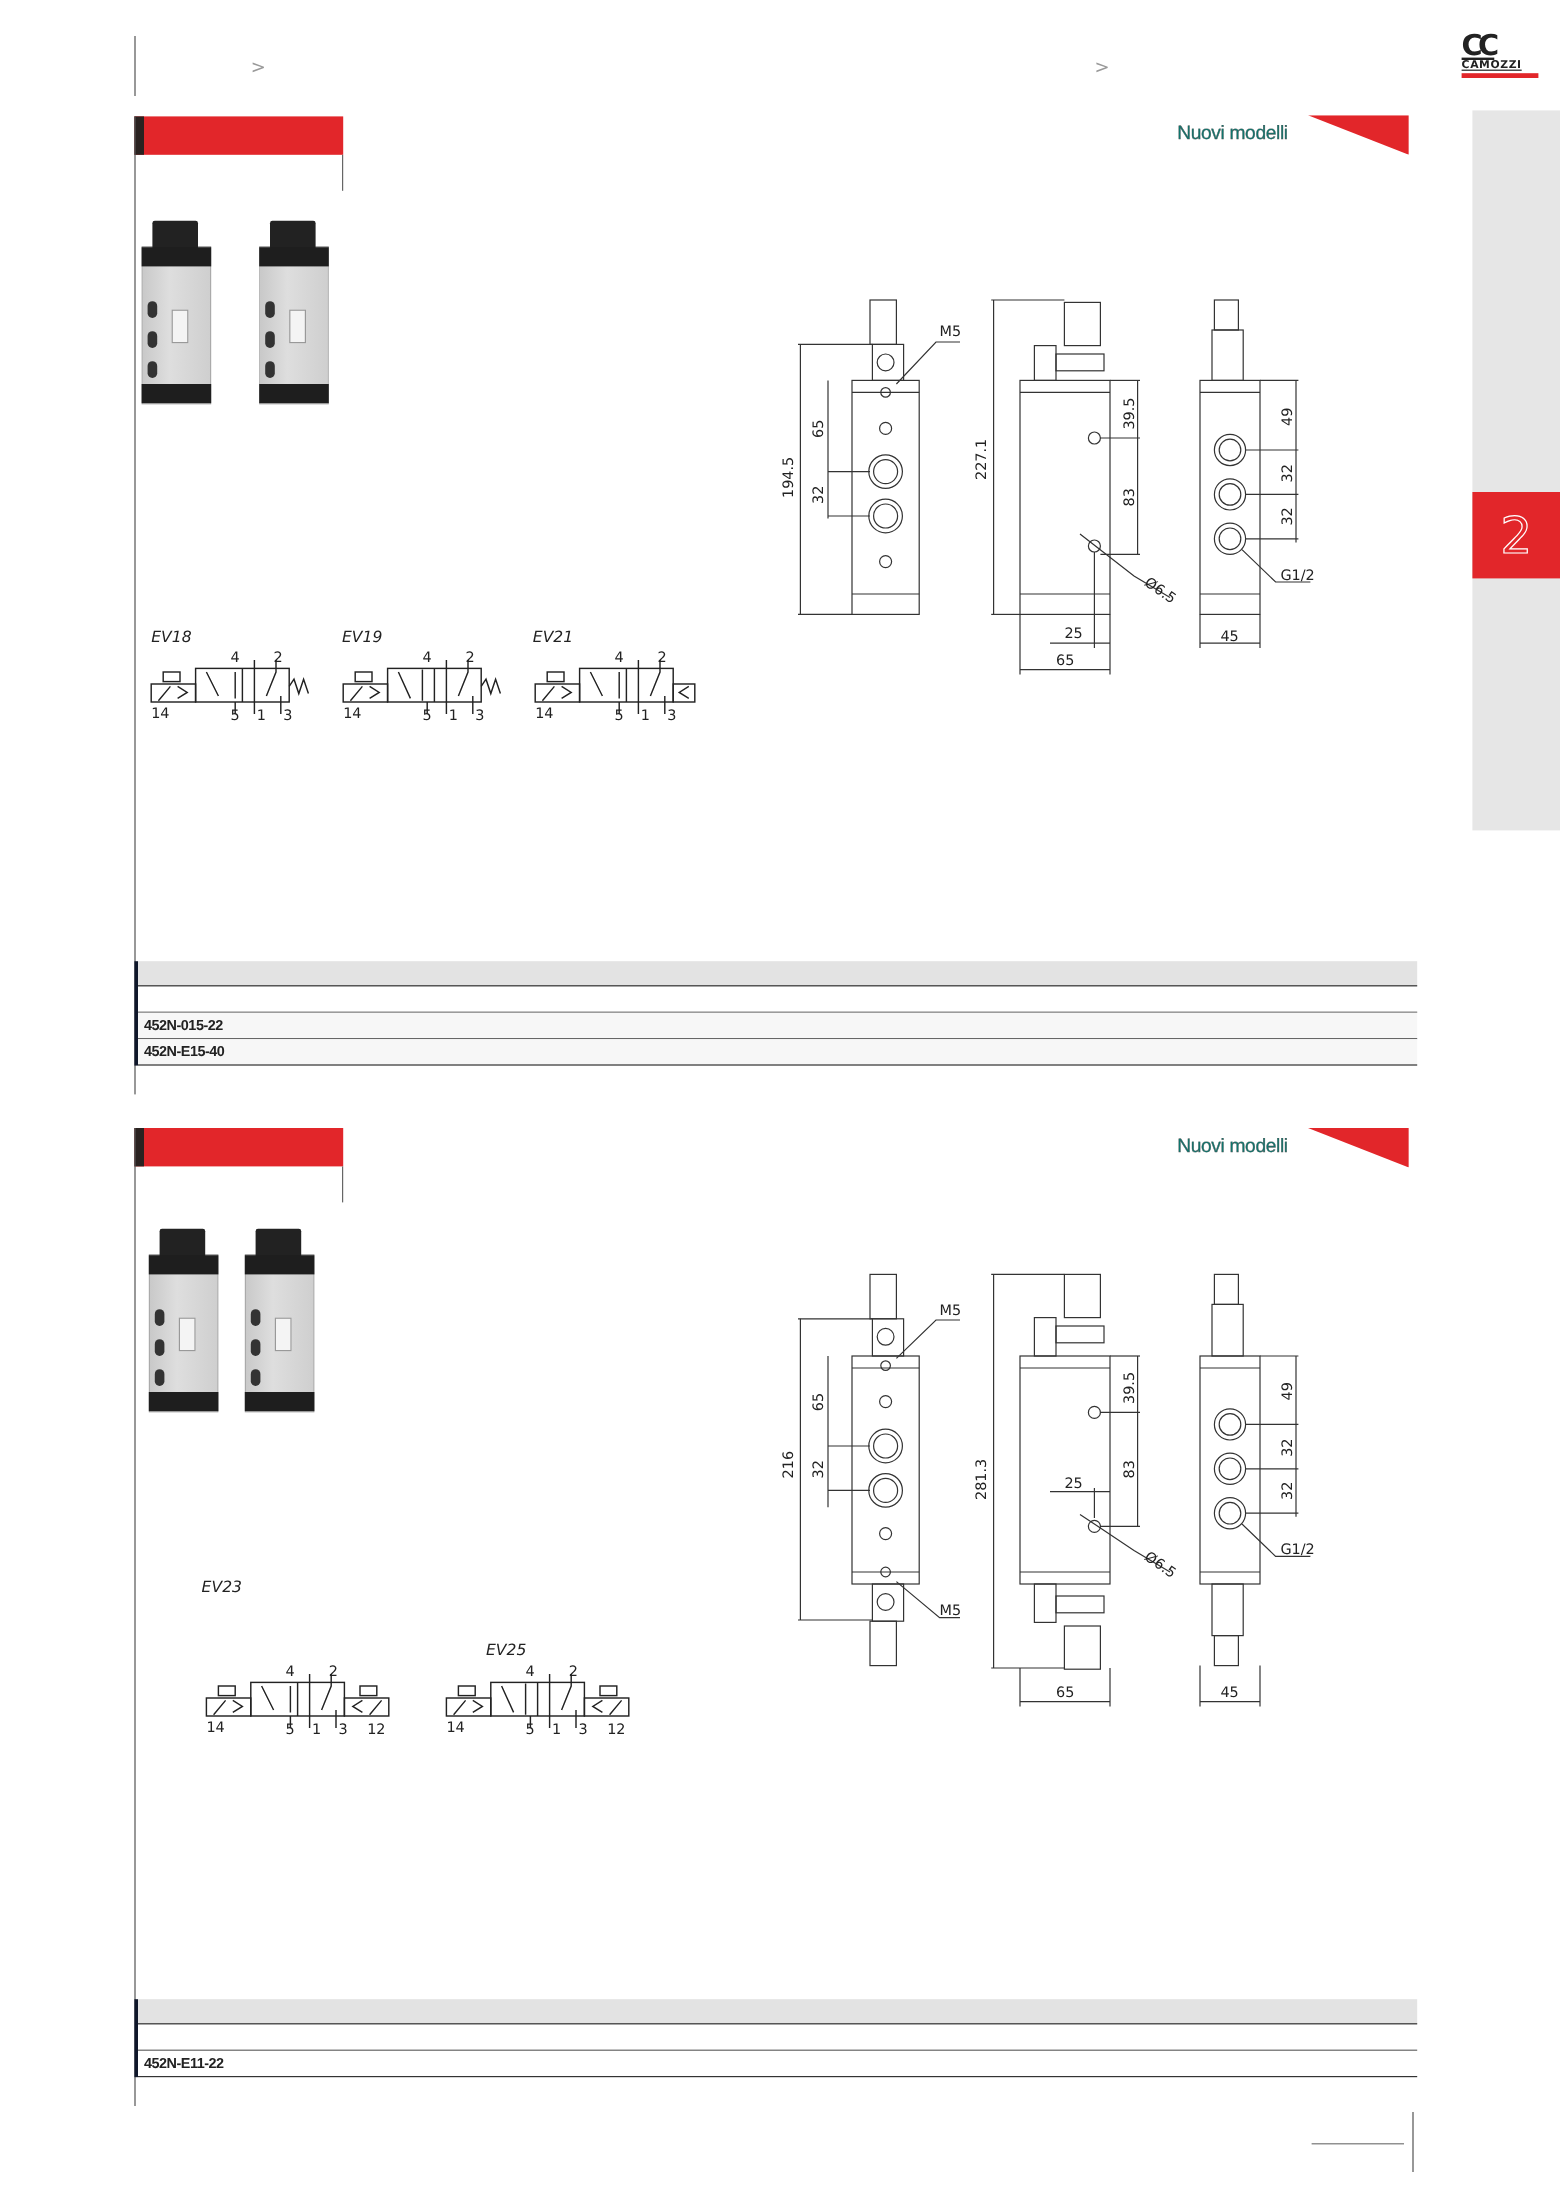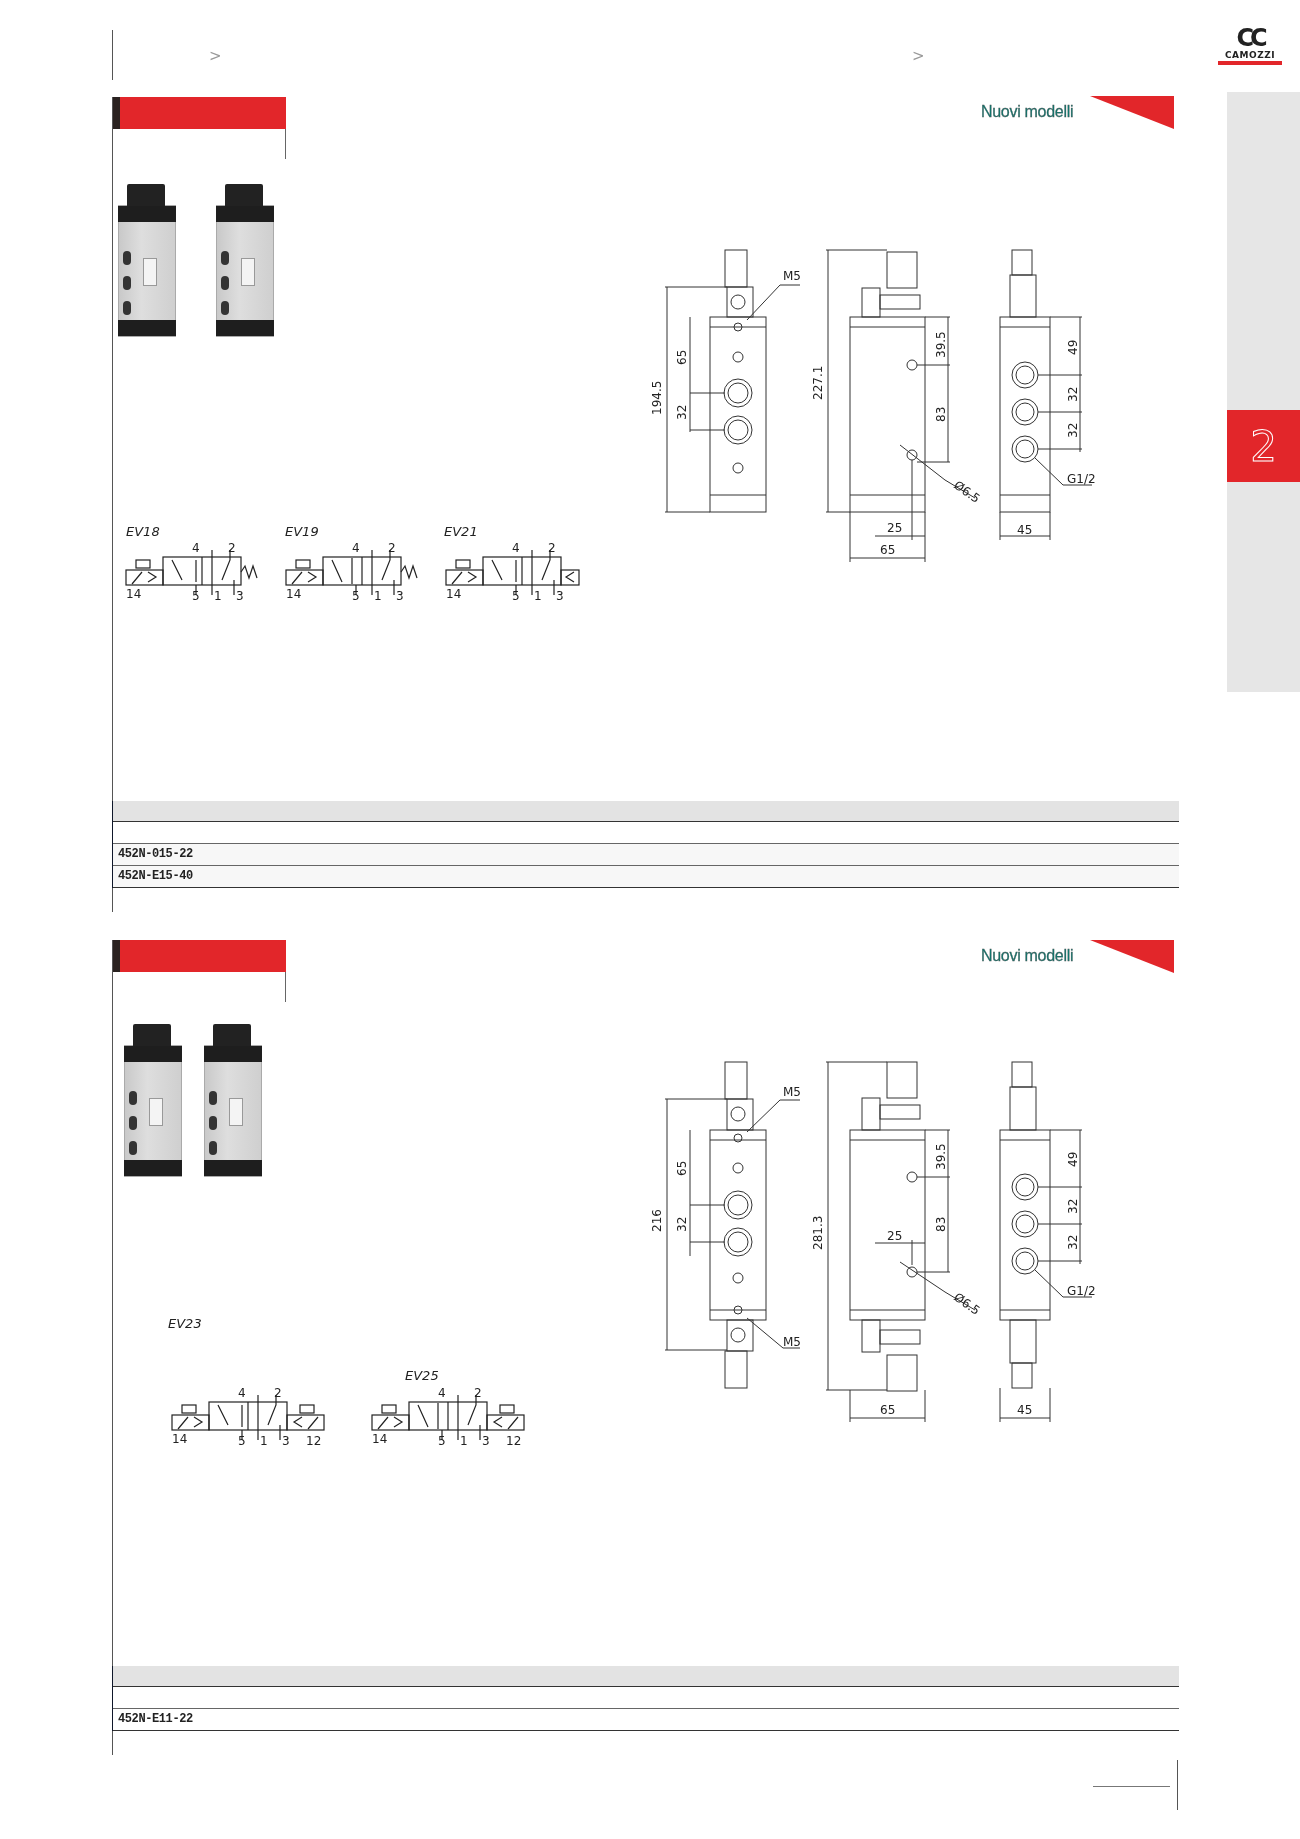--- a/index.html
+++ b/index.html
@@ -1,40 +1,40 @@
 <!DOCTYPE html>
 <html><head>
 <meta charset="utf-8">
 <style>
   html,body{margin:0;padding:0;background:#fff;}
   body{width:1300px;height:1839px;position:relative;overflow:hidden;font-family:"Liberation Sans",sans-serif;color:#222;}
   .abs{position:absolute;}
   .vline{position:absolute;background:#555;width:1px;}
   .hline{position:absolute;background:#555;height:1px;}
   .crumb{position:absolute;font-size:15px;color:#999;font-family:"DejaVu Sans",sans-serif;}
-  .logo{position:absolute;left:1218px;top:26px;width:64px;text-align:center;}
+  .logo{position:absolute;left:1218px;top:26px;width:64px;text-decoration:underline;}
   .logo .mark{font-family:"DejaVu Sans",sans-serif;font-weight:bold;font-size:24px;line-height:24px;color:#222;letter-spacing:-4px;}
   .logo .word{font-family:"DejaVu Sans",sans-serif;font-weight:bold;font-size:9px;color:#222;letter-spacing:0.5px;}
   .logo .bar{height:4px;background:#e2262a;margin-top:1px;}
   .sidetab{position:absolute;left:1227px;top:92px;width:73px;height:600px;background:#e6e6e6;}
   .sidenum{position:absolute;left:1227px;top:410px;width:73px;height:72px;background:#e2262a;display:flex;align-items:center;justify-content:center;}
   .sidenum span{font-family:"DejaVu Sans",sans-serif;font-size:42px;color:#e2262a;-webkit-text-stroke:1px #fff;}
   .sec-head{position:absolute;left:112px;width:174px;height:32px;background:#e2262a;border-left:8px solid #2a2220;box-sizing:border-box;}
   .sec-frame{position:absolute;left:112px;width:174px;border-right:1px solid #666;border-left:1px solid #666;box-sizing:border-box;}
   .nuovi{position:absolute;font-size:16px;color:#0f766e;-webkit-text-stroke:0.3px #555;letter-spacing:-0.3px;}
   .photo{position:absolute;}
   .valve{position:absolute;width:56px;height:130px;background:linear-gradient(90deg,#c9c9c9,#dedede 40%,#cfcfcf);border:1px solid #aaa;}
   .valve .cap{position:absolute;left:-1px;right:-1px;height:16px;background:#1e1e1e;}
   .valve .coil{position:absolute;width:38px;height:24px;background:#222;left:8px;top:-22px;border-radius:2px;}
   .valve .port{position:absolute;width:8px;height:14px;background:#333;border-radius:4px;left:4px;}
   .valve .label{position:absolute;left:24px;top:52px;width:12px;height:26px;background:#f4f4f4;border:1px solid #999;}
   .sym-label{position:absolute;font-size:13px;font-style:italic;color:#222;font-family:"DejaVu Sans",sans-serif;}
   .drawing{position:absolute;}
   .dim{font-family:"DejaVu Sans",sans-serif;font-size:12px;fill:#222;}
-  .table{position:absolute;left:112px;width:1066px;border-left:1px solid #0f172a;font-family:Liberation Mono, monospace;}
+  .table{position:absolute;left:112px;width:1066px;border-left:3px solid #0f172a;}
   .thead{height:20px;background:#e3e3e3;border-bottom:1px solid #333;}
   .tsub{height:21px;border-bottom:1px solid #666;}
   .trow{height:21px;border-bottom:1px solid #666;font-size:12px;font-weight:bold;line-height:21px;padding-left:5px;letter-spacing:-0.4px;color:#222;}
   .trow.alt{background:#f7f7f7;}
   .trow:last-child{border-bottom:1px solid #333;}
 </style>
 </head>
 <body>
 
 <div class="vline" style="left:112px;top:30px;height:50px;"></div>

